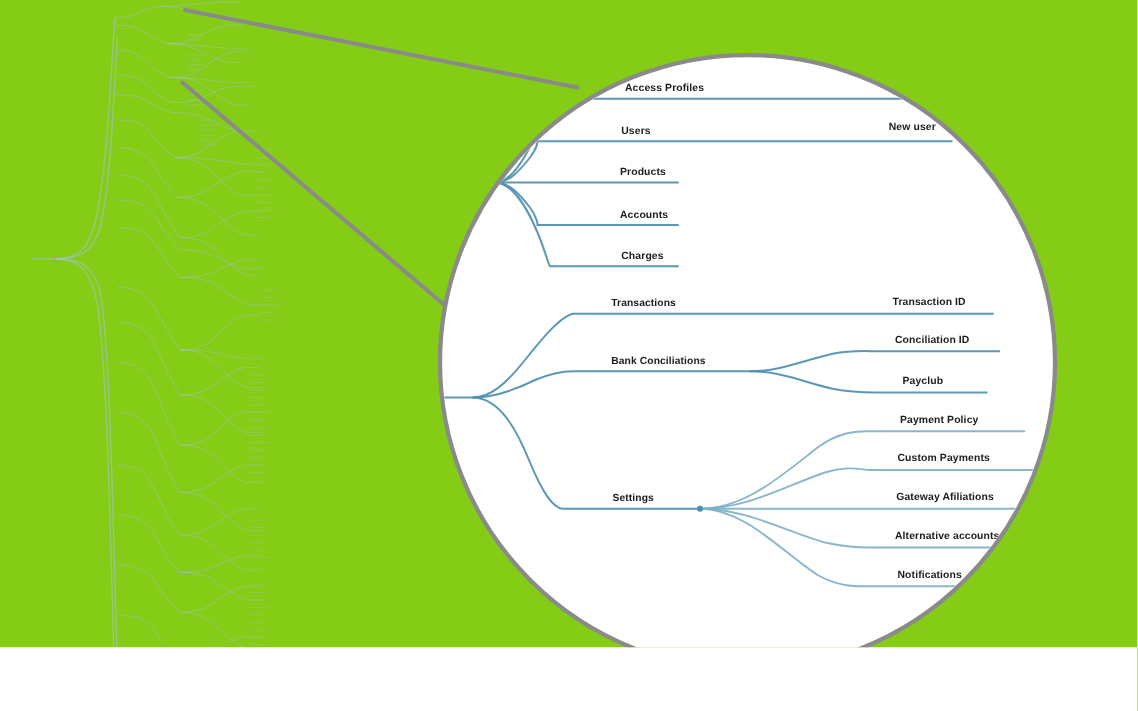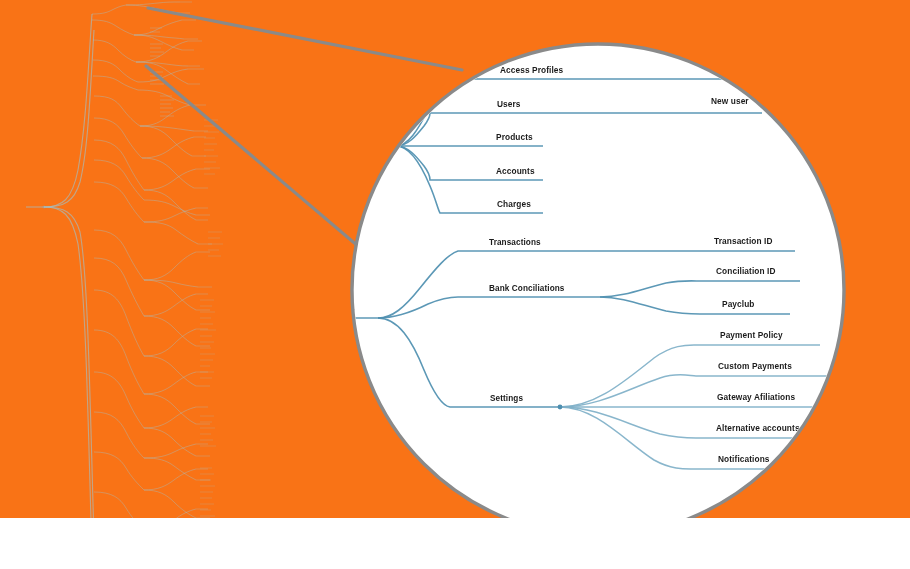--- a/index.html
+++ b/index.html
@@ -8,21 +8,21 @@
     padding: 0;
     background: #ffffff;
   }
   body {
     font-family: "Liberation Sans", sans-serif;
   }
   #stage {
     position: relative;
     width: 910px;
     height: 518px;
-    background: #f97316;
+    background: #84cc16;
     overflow: hidden;
   }
   #stage svg.layer {
     position: absolute;
     left: 0;
     top: 0;
     width: 910px;
     height: 569px;
   }
   .mini-link {

